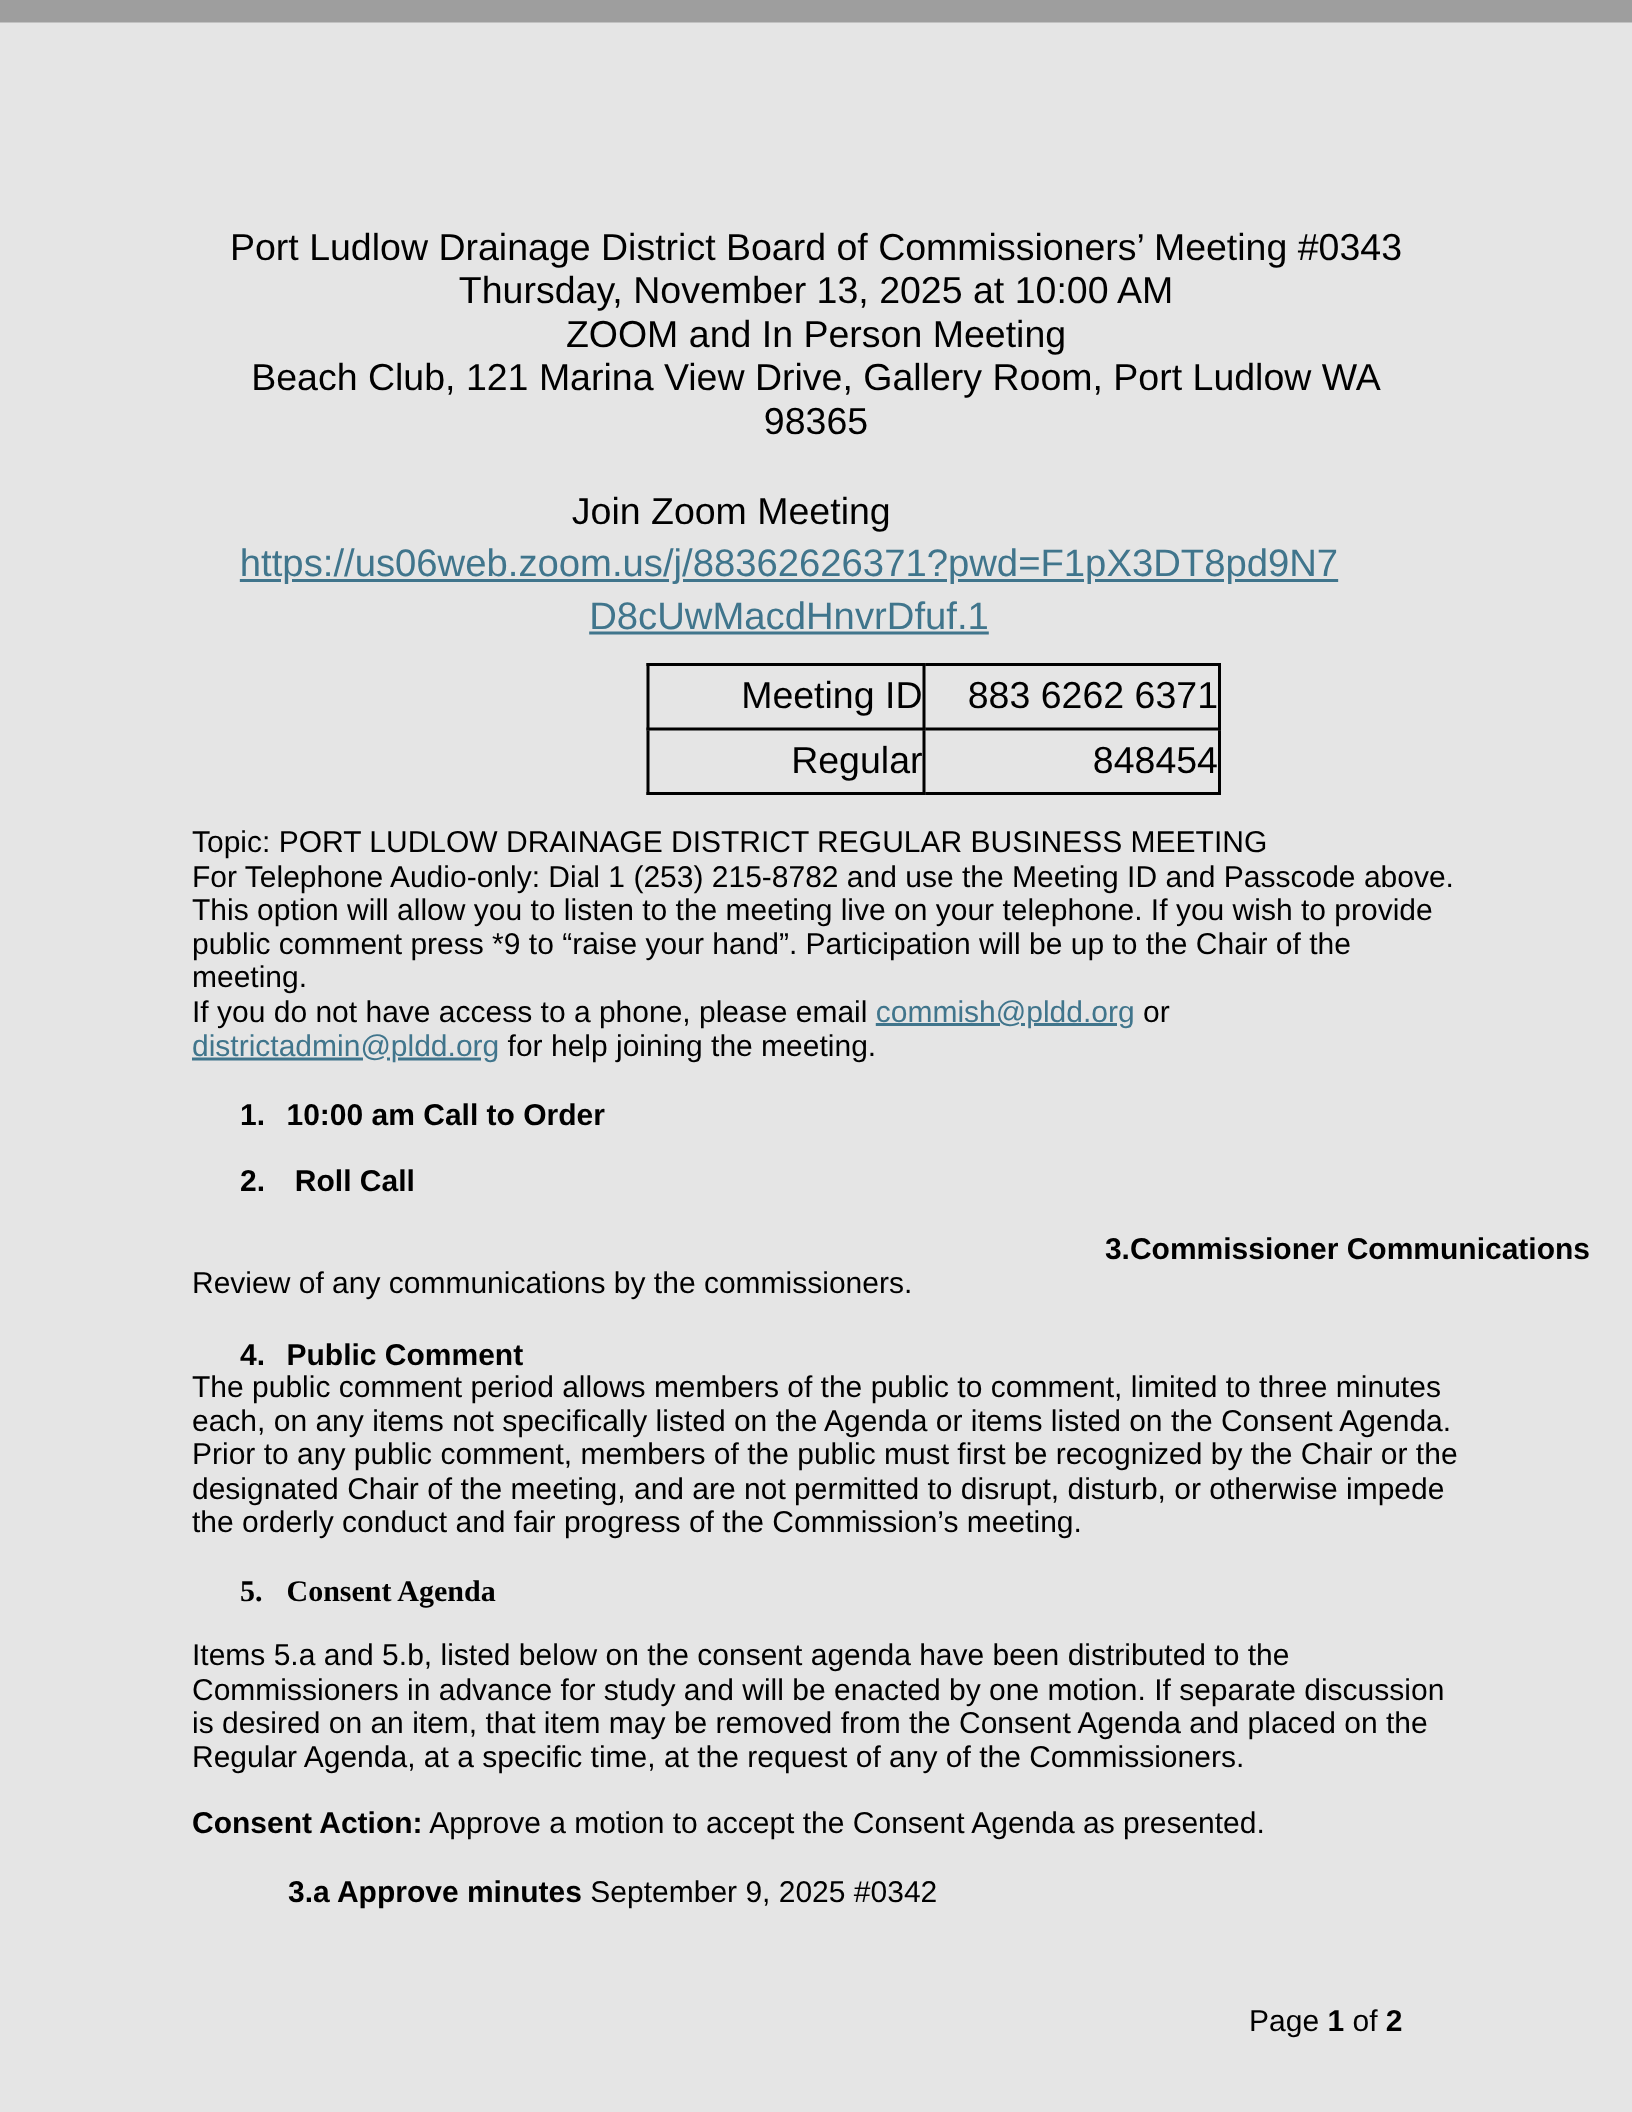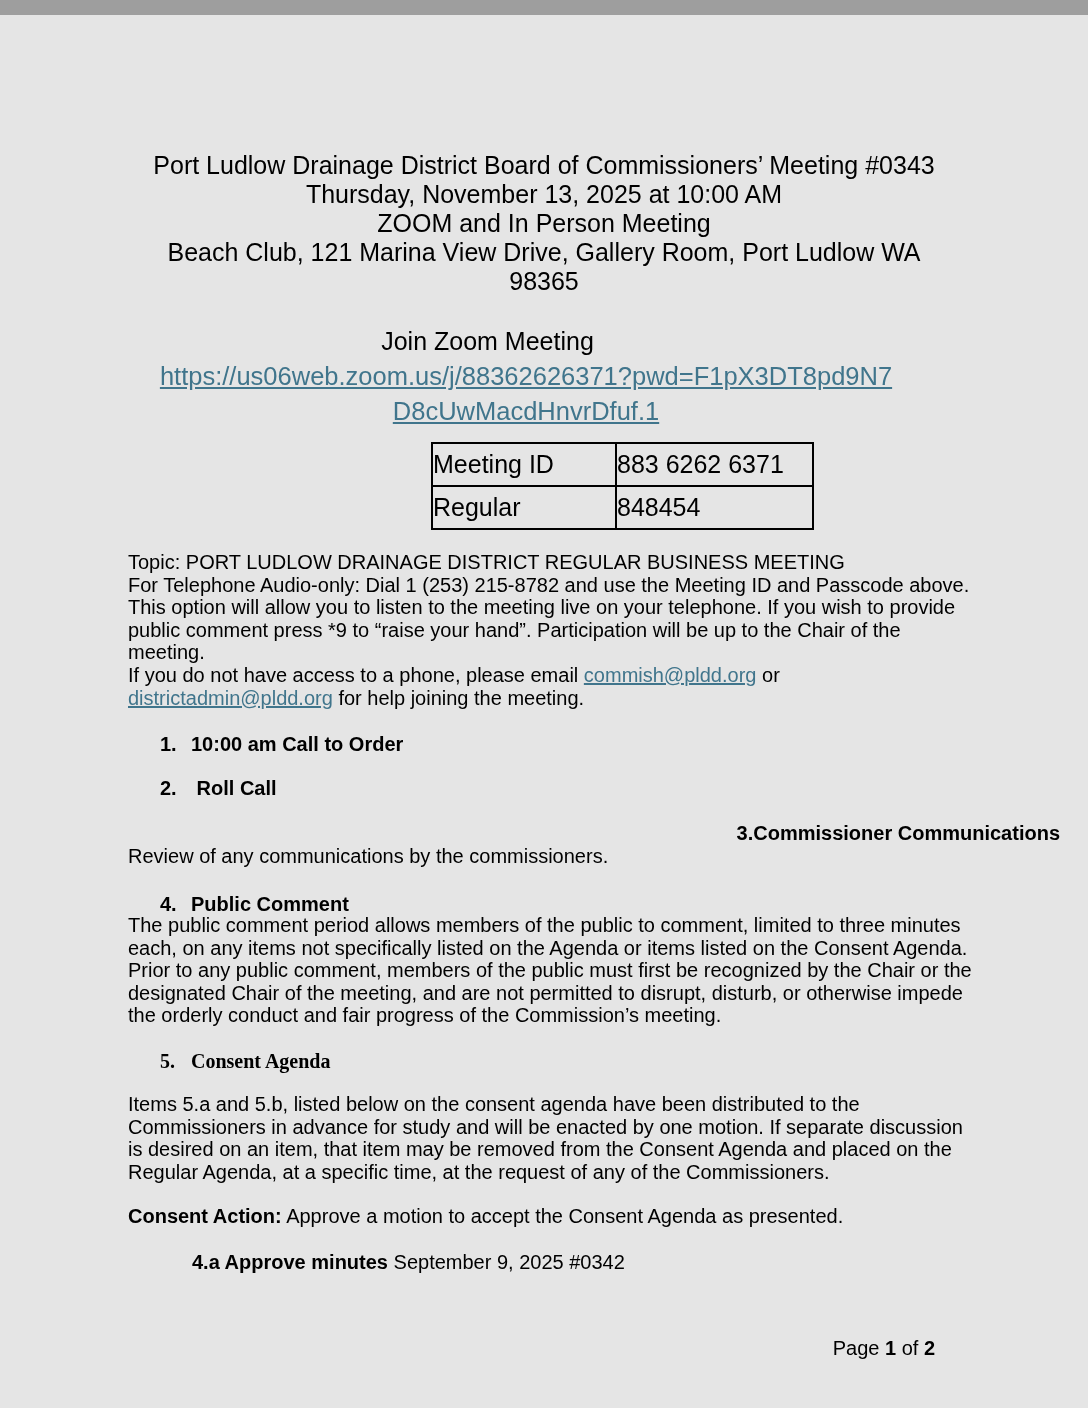--- a/index.html
+++ b/index.html
@@ -52,21 +52,21 @@
   }
   .zoom-link .link-line { display: block; }
   .meeting-table {
     top: 427px;
     left: 431px;
     border-collapse: collapse;
   }
   .meeting-table td {
     border: 2px solid #000000;
     font-size: 25px;
-    text-align: left;
+    text-align: right;
     vertical-align: middle;
     padding: 0;
     height: 41px;
   }
   .meeting-table td.cell-label { width: 182px; }
   .meeting-table td.cell-value { width: 195px; }
   .body-text {
     left: 128px;
     width: 900px;
     font-size: 20px;
@@ -179,20 +179,20 @@
   <div class="abs body-text lines-block item5-body">Items 5.a and 5.b, listed below on the consent agenda have been distributed to the
 Commissioners in advance for study and will be enacted by one motion. If separate discussion
 is desired on an item, that item may be removed from the Consent Agenda and placed on the
 Regular Agenda, at a specific time, at the request of any of the Commissioners.</div>
 
   <div class="abs body-text consent-action">
     <span class="bold">Consent Action:</span><span> Approve a motion to accept the Consent Agenda as presented.</span>
   </div>
 
   <div class="abs body-text item5a">
-    <span class="bold">4.a Approve minutes</span><span> September 9, 2025 #0342</span>
+    <span class="bold">3.a Approve minutes</span><span> September 9, 2025 #0342</span>
   </div>
 
   <div class="abs footer">
     <span>Page </span><span class="bold">1</span><span> of </span><span class="bold">2</span>
   </div>
 
 </div>
 
 </body></html>

